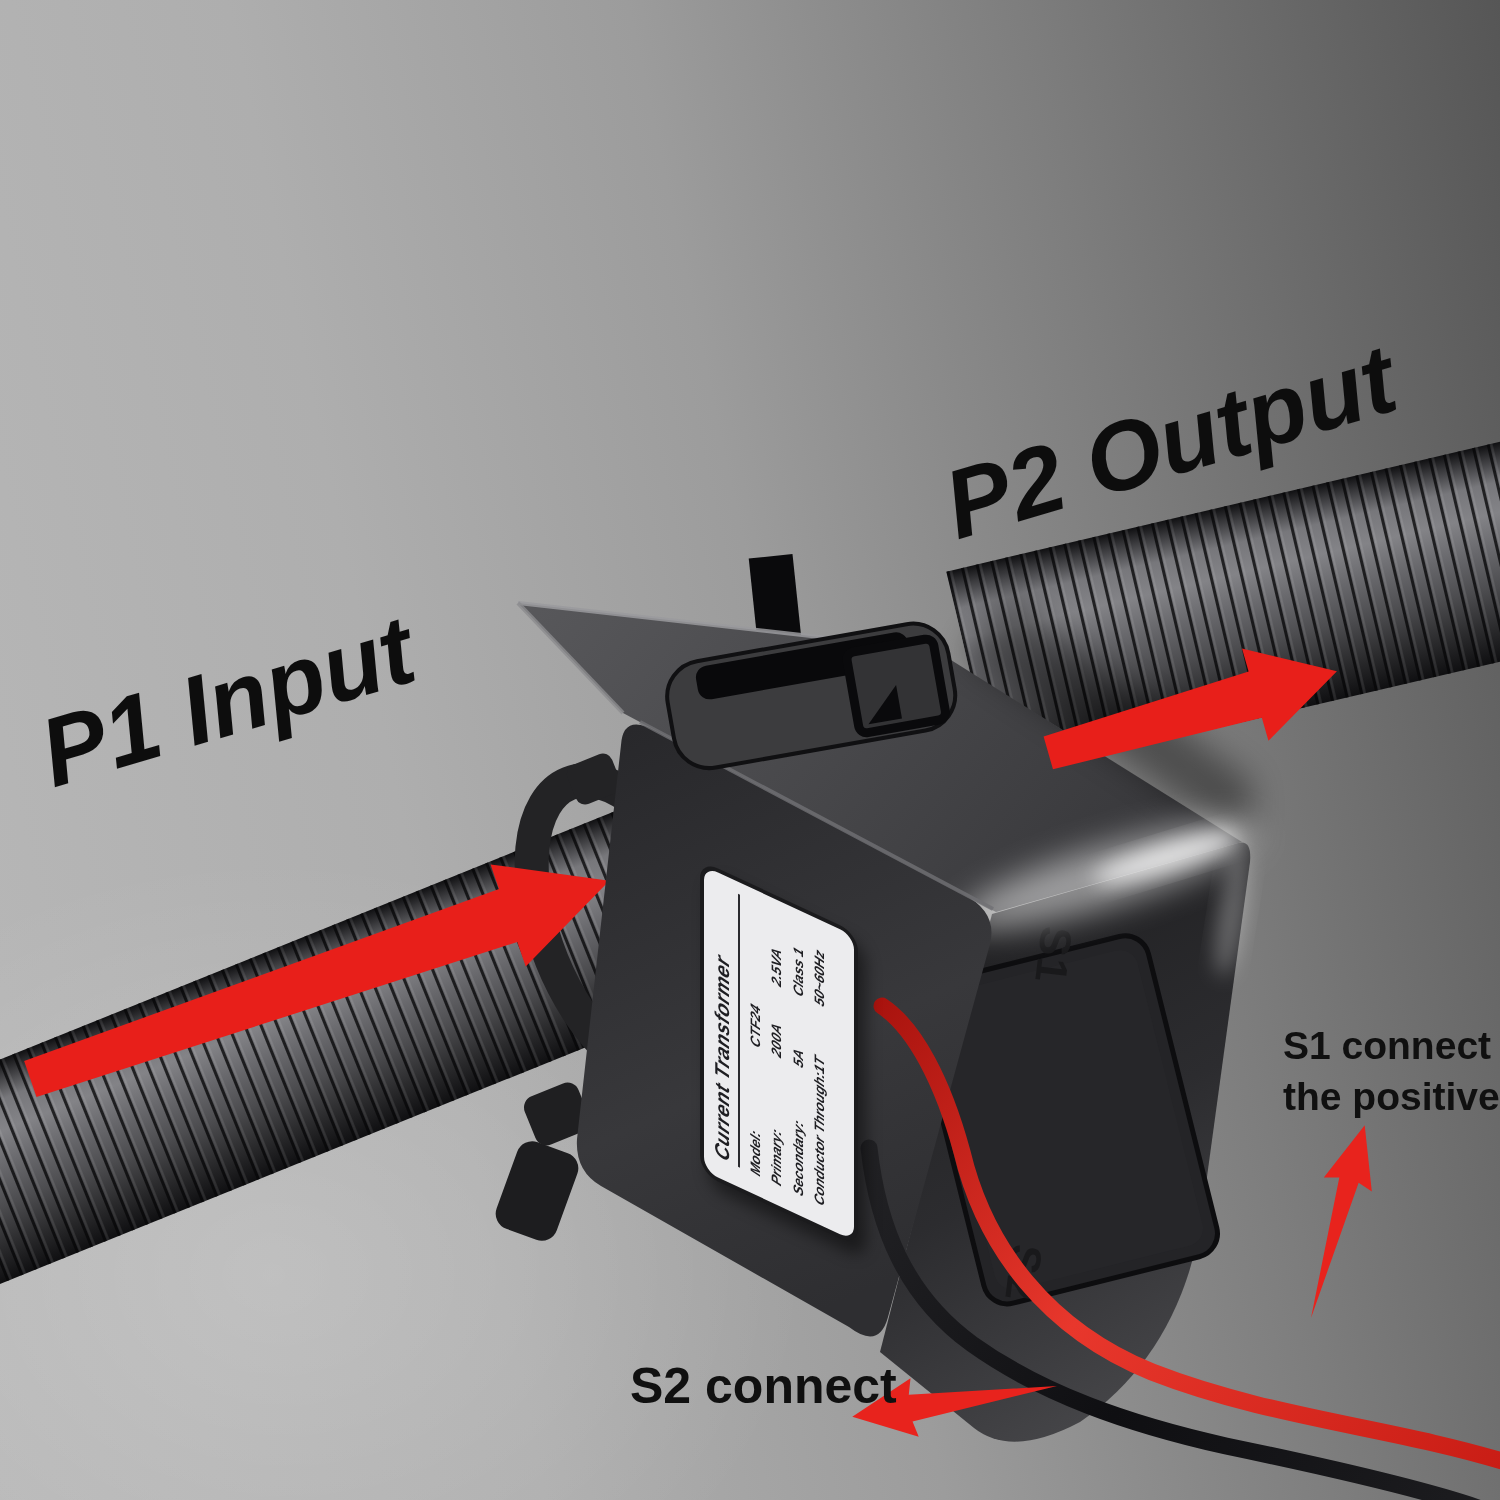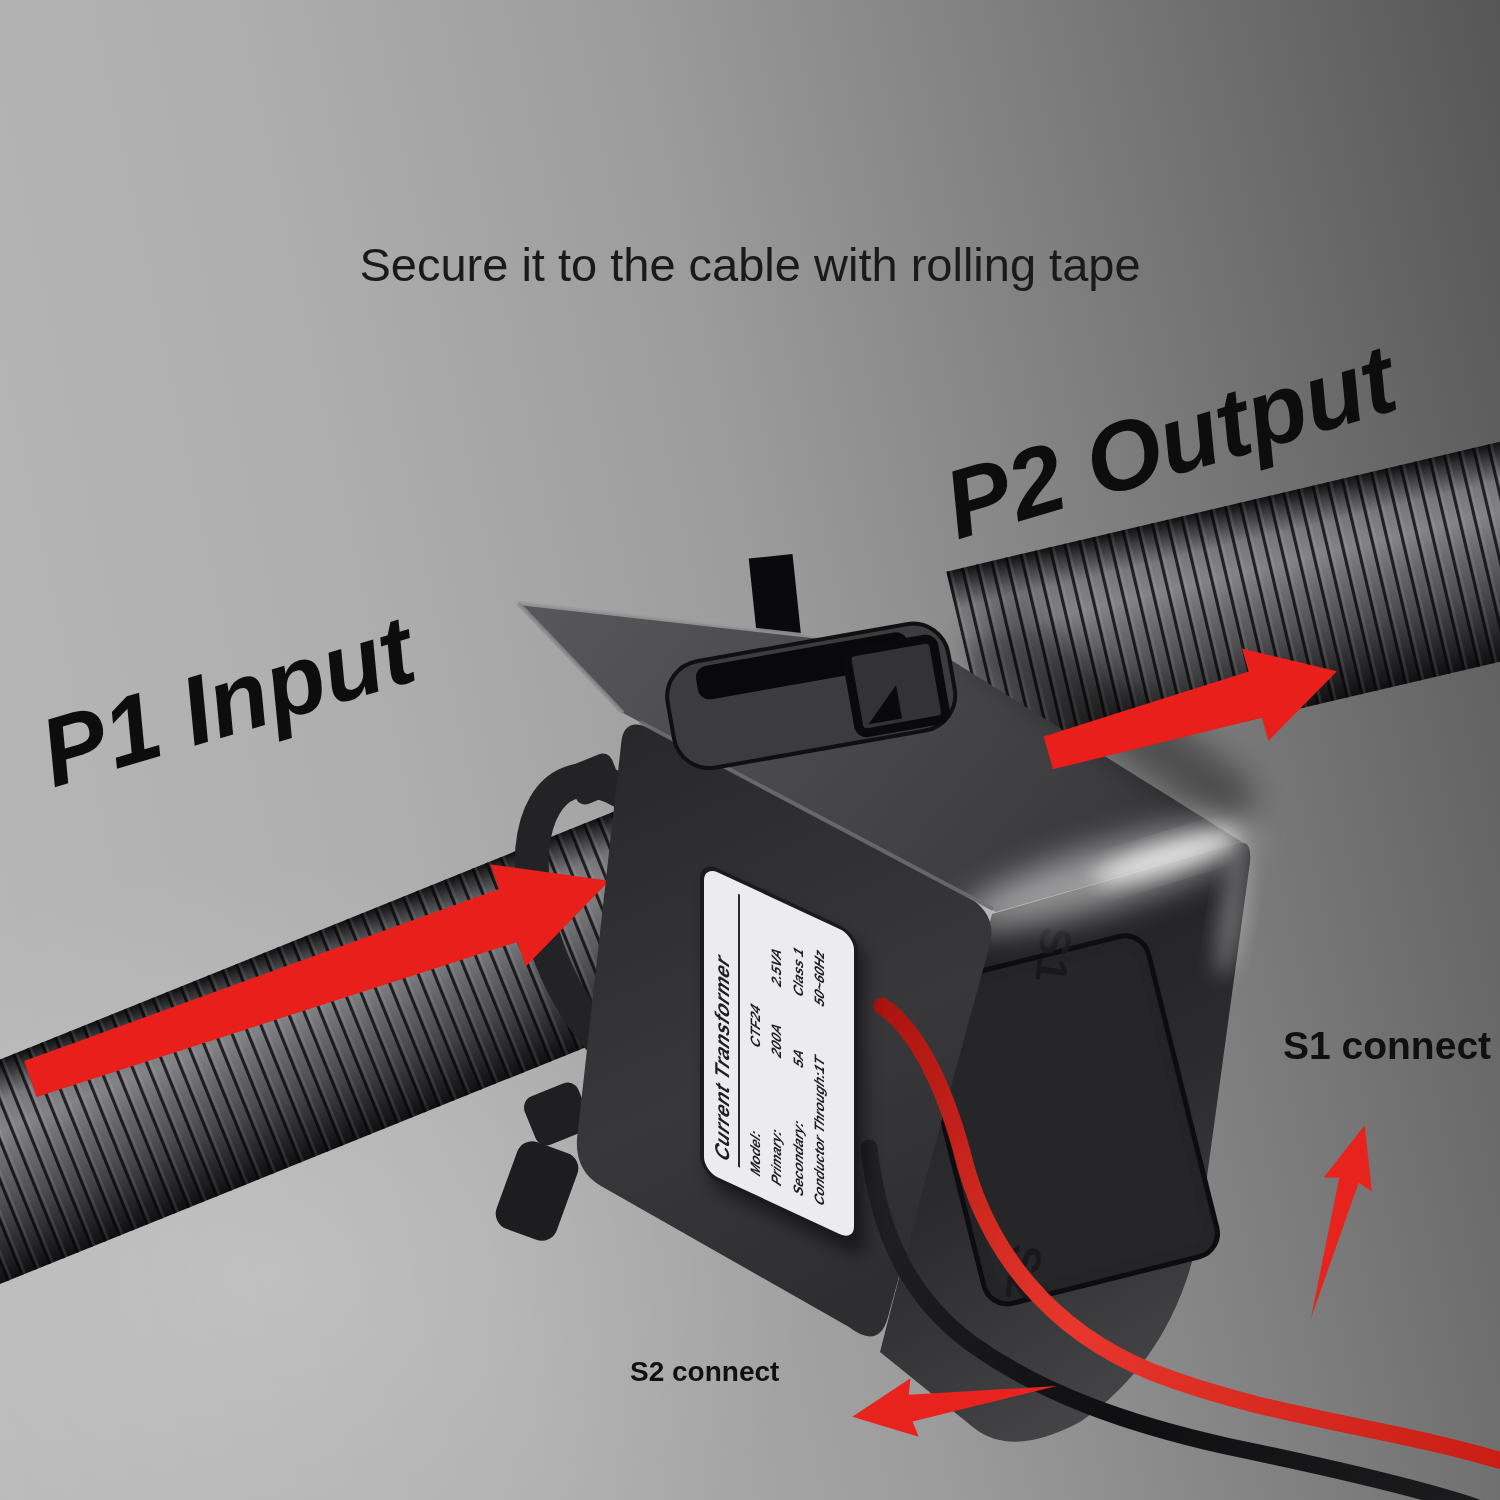--- a/index.html
+++ b/index.html
@@ -12,21 +12,21 @@
   .title{position:absolute;left:0;right:0;top:52px;text-align:center;font-size:152px;font-weight:bold;
     letter-spacing:2px;color:#0b0b0b;white-space:nowrap;}
   .sub{position:absolute;left:0;right:0;text-align:center;font-weight:normal;color:#1a1a1a;font-size:47px;white-space:nowrap;}
   .sub1{top:237px;}
   .sub2{top:299px;}
   .flowlabel{position:absolute;font-weight:bold;font-style:italic;color:#0d0d0d;white-space:nowrap;transform-origin:0 50%;}
   .p1{left:44px;top:700px;font-size:97px;transform:rotate(-16.5deg);}
   .p2{left:948px;top:452px;font-size:97px;transform:rotate(-16.5deg);}
   .note{position:absolute;font-weight:bold;color:#101010;}
   .s1note{left:1283px;top:1020px;font-size:39px;line-height:1.32;}
-  .s2note{left:630px;top:1354px;font-size:28px;line-height:1.3;}
+  .s2note{left:630px;top:1354px;font-size:50px;line-height:1.3;}
   
   .label-outer{position:absolute;left:700px;top:860px;width:150px;height:305px;
     transform:skewY(25deg);transform-origin:0 0;
     background:#ececee;border:4px solid #1b1b1d;border-radius:18px;
     box-shadow:8px 10px 14px rgba(0,0,0,0.45);}
   .label-inner{position:absolute;left:0;top:0;width:297px;height:297px;
     transform:rotate(-90deg) translateX(-297px);transform-origin:0 0;
     height:142px;padding:7px 12px 0 12px;box-sizing:border-box;
     color:#1e1e22;font-style:italic;}
   .label-title{font-size:20px;font-weight:bold;border-bottom:2px solid #2a2a2e;
@@ -186,25 +186,25 @@
         <span class="v1">5A</span>
         <span class="v2">Class 1</span>
       </div>
       <div class="lrow wide">
         <span class="k">Conductor Through:1T</span>
         <span class="v1">50~60Hz</span>
       </div>
     </div>
   </div>
 
-  <div class="sub sub1">Secure it to the cable with rolling tape</div>
 
   <div class="flowlabel p1">P1 Input</div>
   <div class="flowlabel p2">P2 Output</div>
 
   <div class="note s1note">
     <div>S1 connect</div>
+    <div>the positive</div>
   </div>
   <div class="note s2note">
     <div>S2 connect</div>
   </div>
 
 </div>
 
 </body></html>

